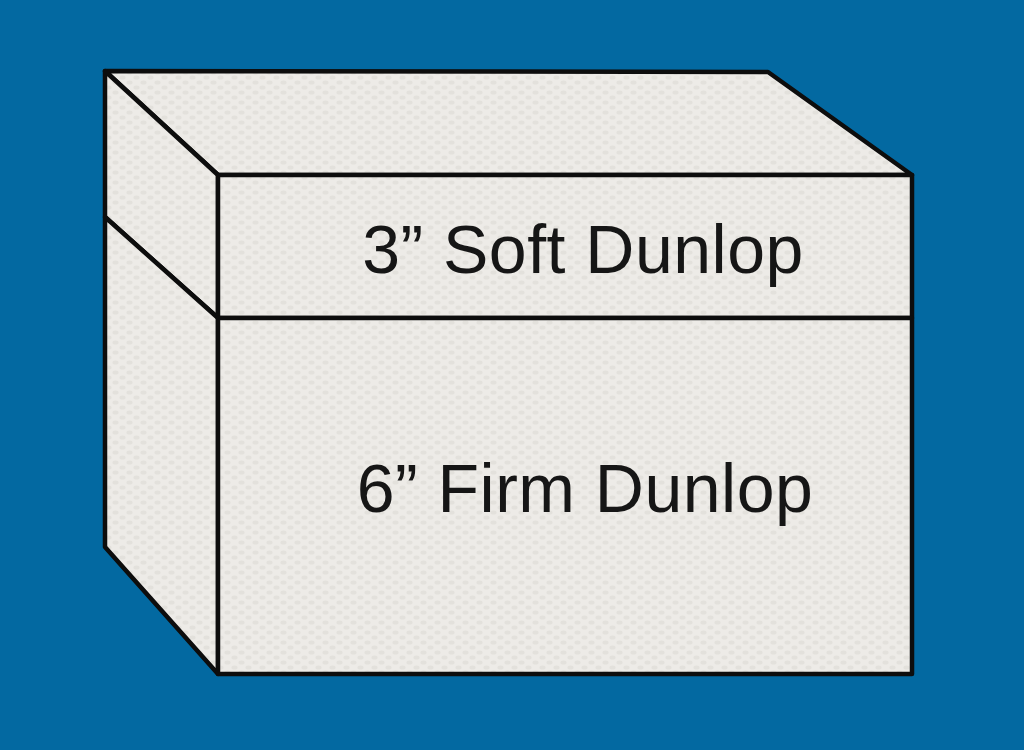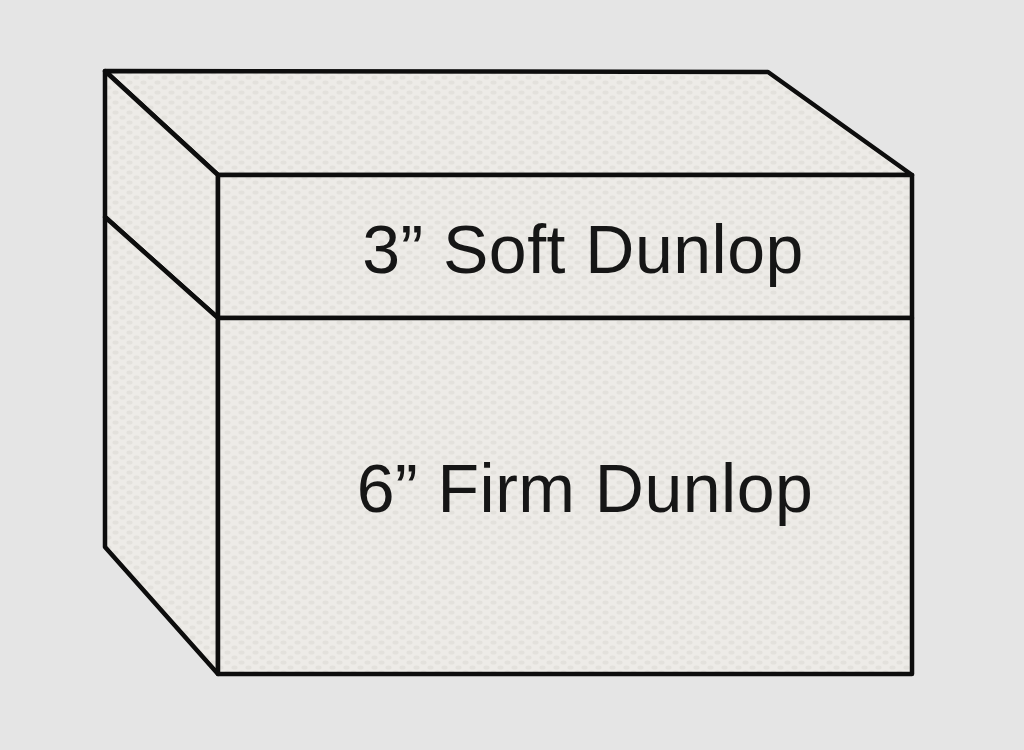--- a/index.html
+++ b/index.html
@@ -8,21 +8,21 @@
     background: #ffffff;
     width: 1024px;
     height: 750px;
     overflow: hidden;
     font-family: "Liberation Sans", sans-serif;
   }
   .diagram-canvas {
     position: relative;
     width: 1024px;
     height: 750px;
-    background: #e5e5e5;
+    background: #0369a1;
   }
   .diagram-canvas svg {
     display: block;
     width: 1024px;
     height: 750px;
   }
   .layer-label {
     font-family: "Liberation Sans", sans-serif;
     font-size: 68px;
     font-weight: 400;

